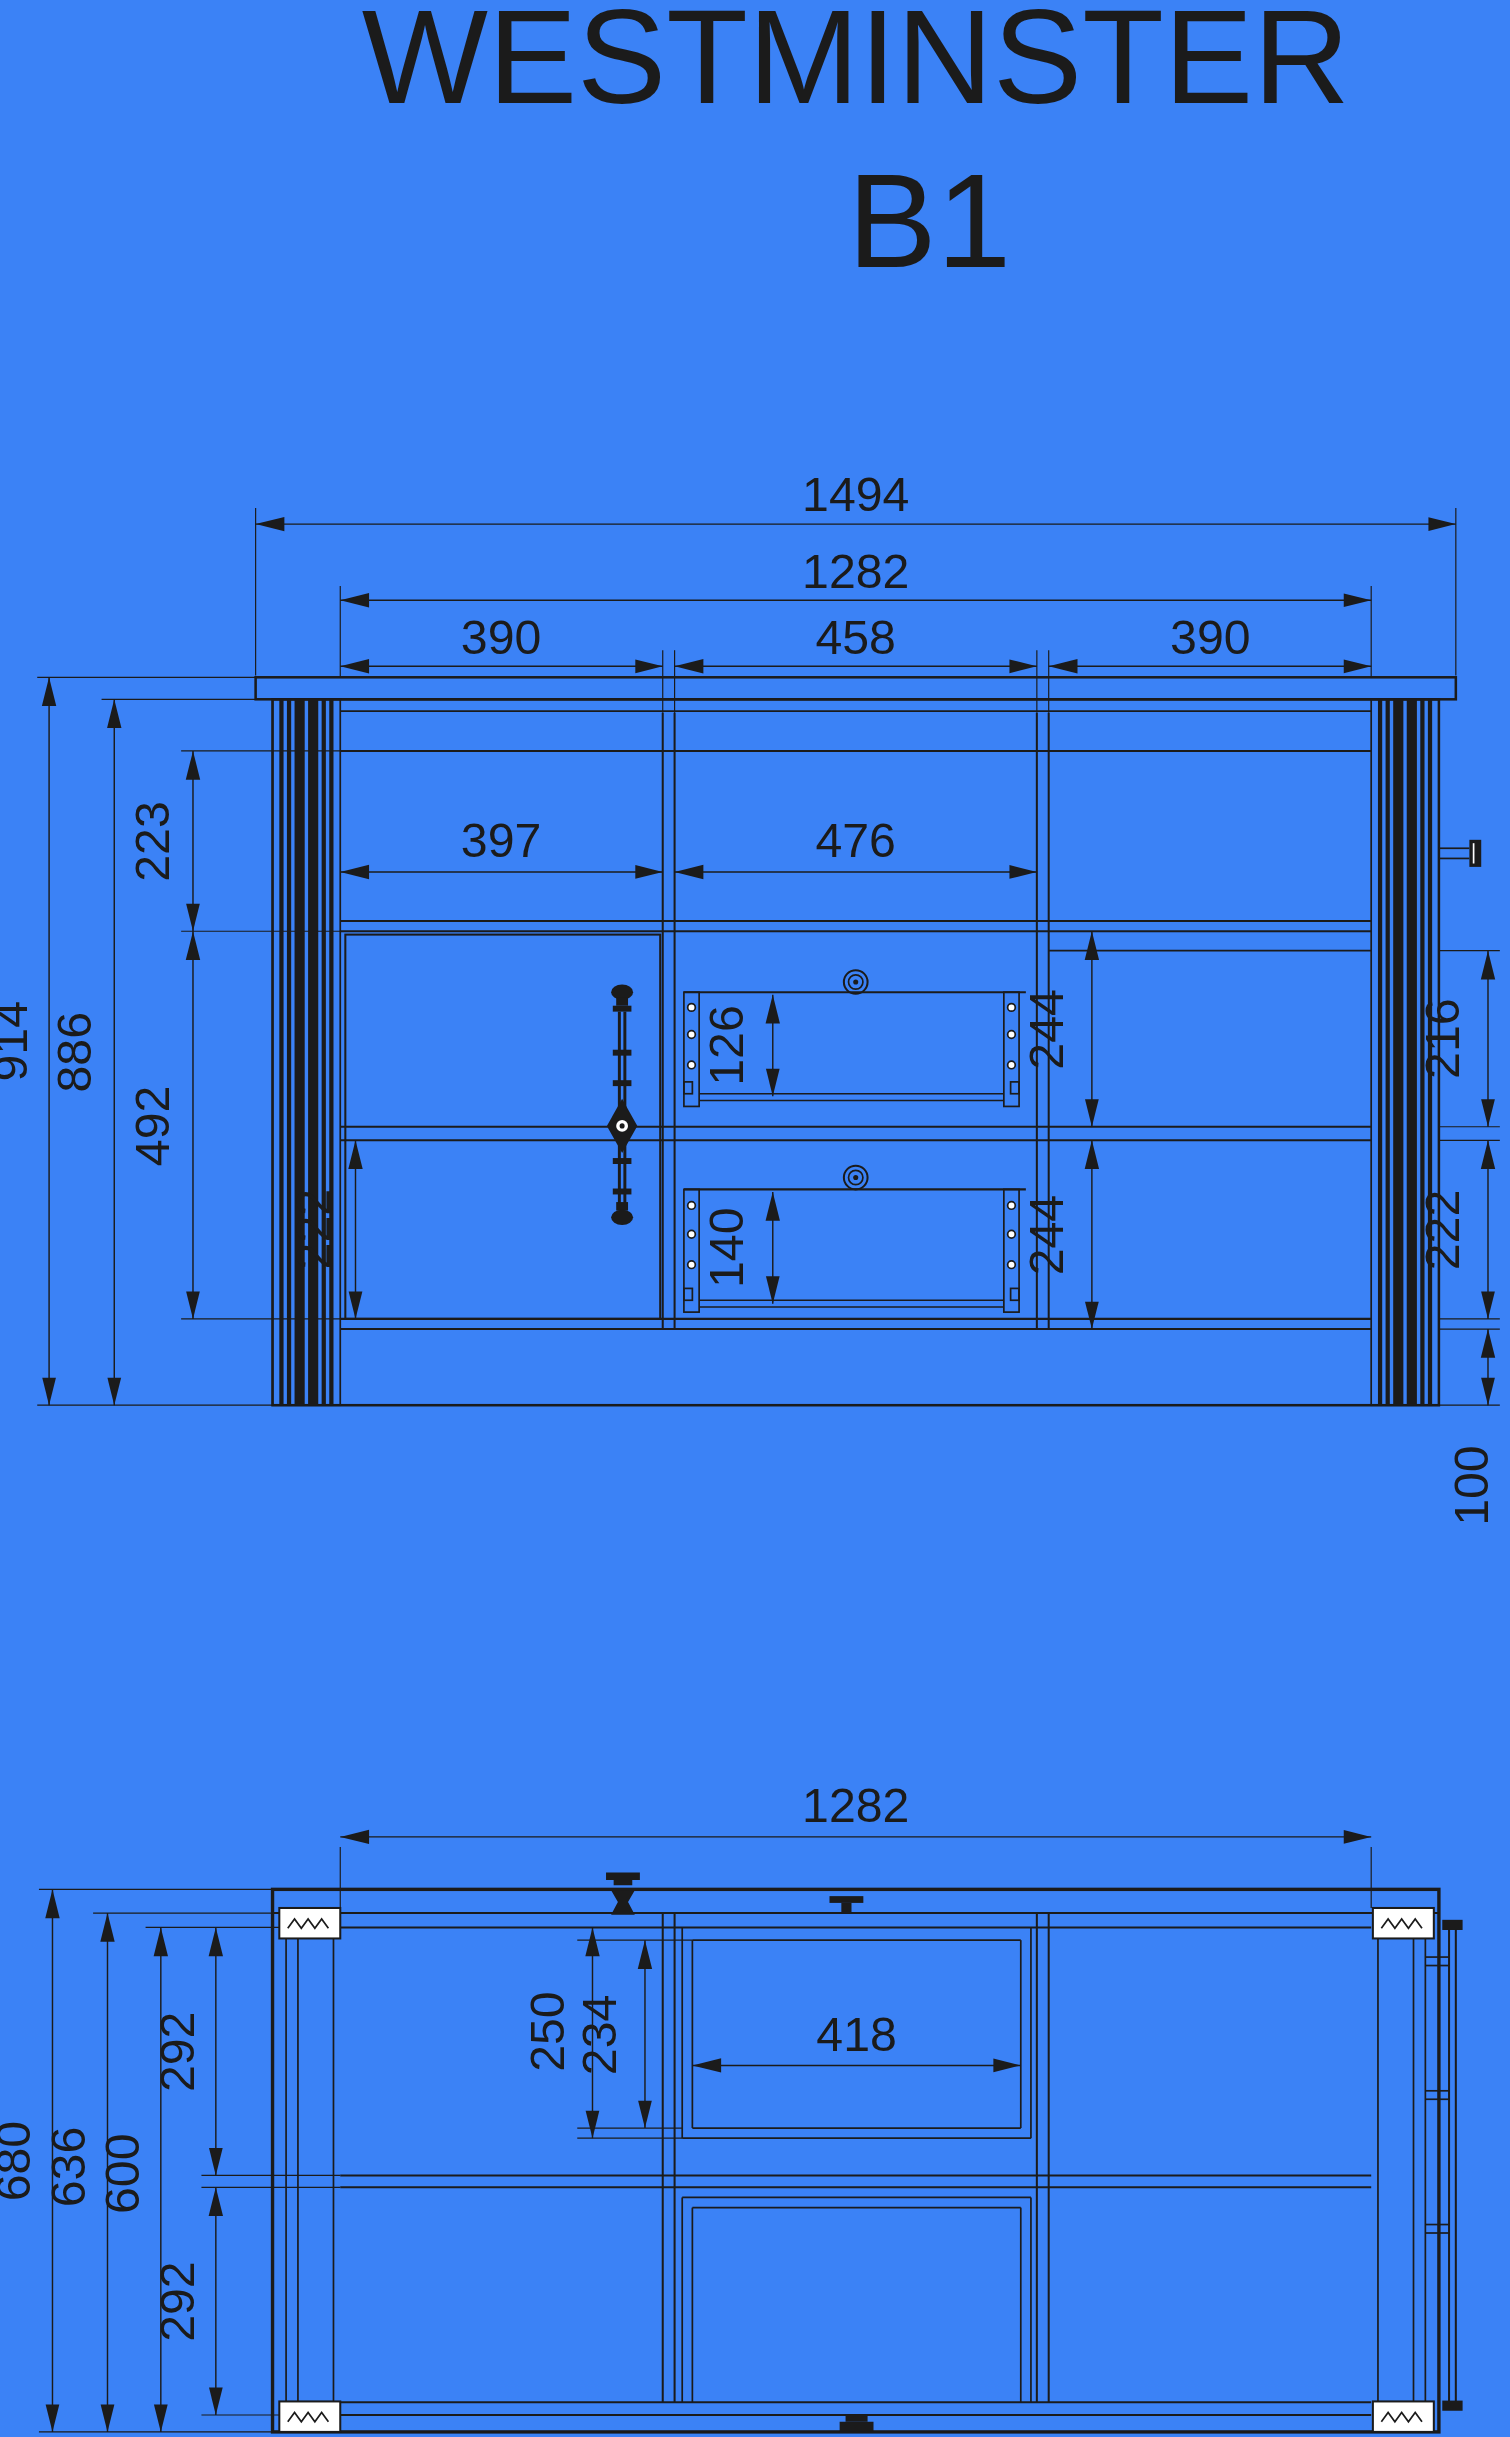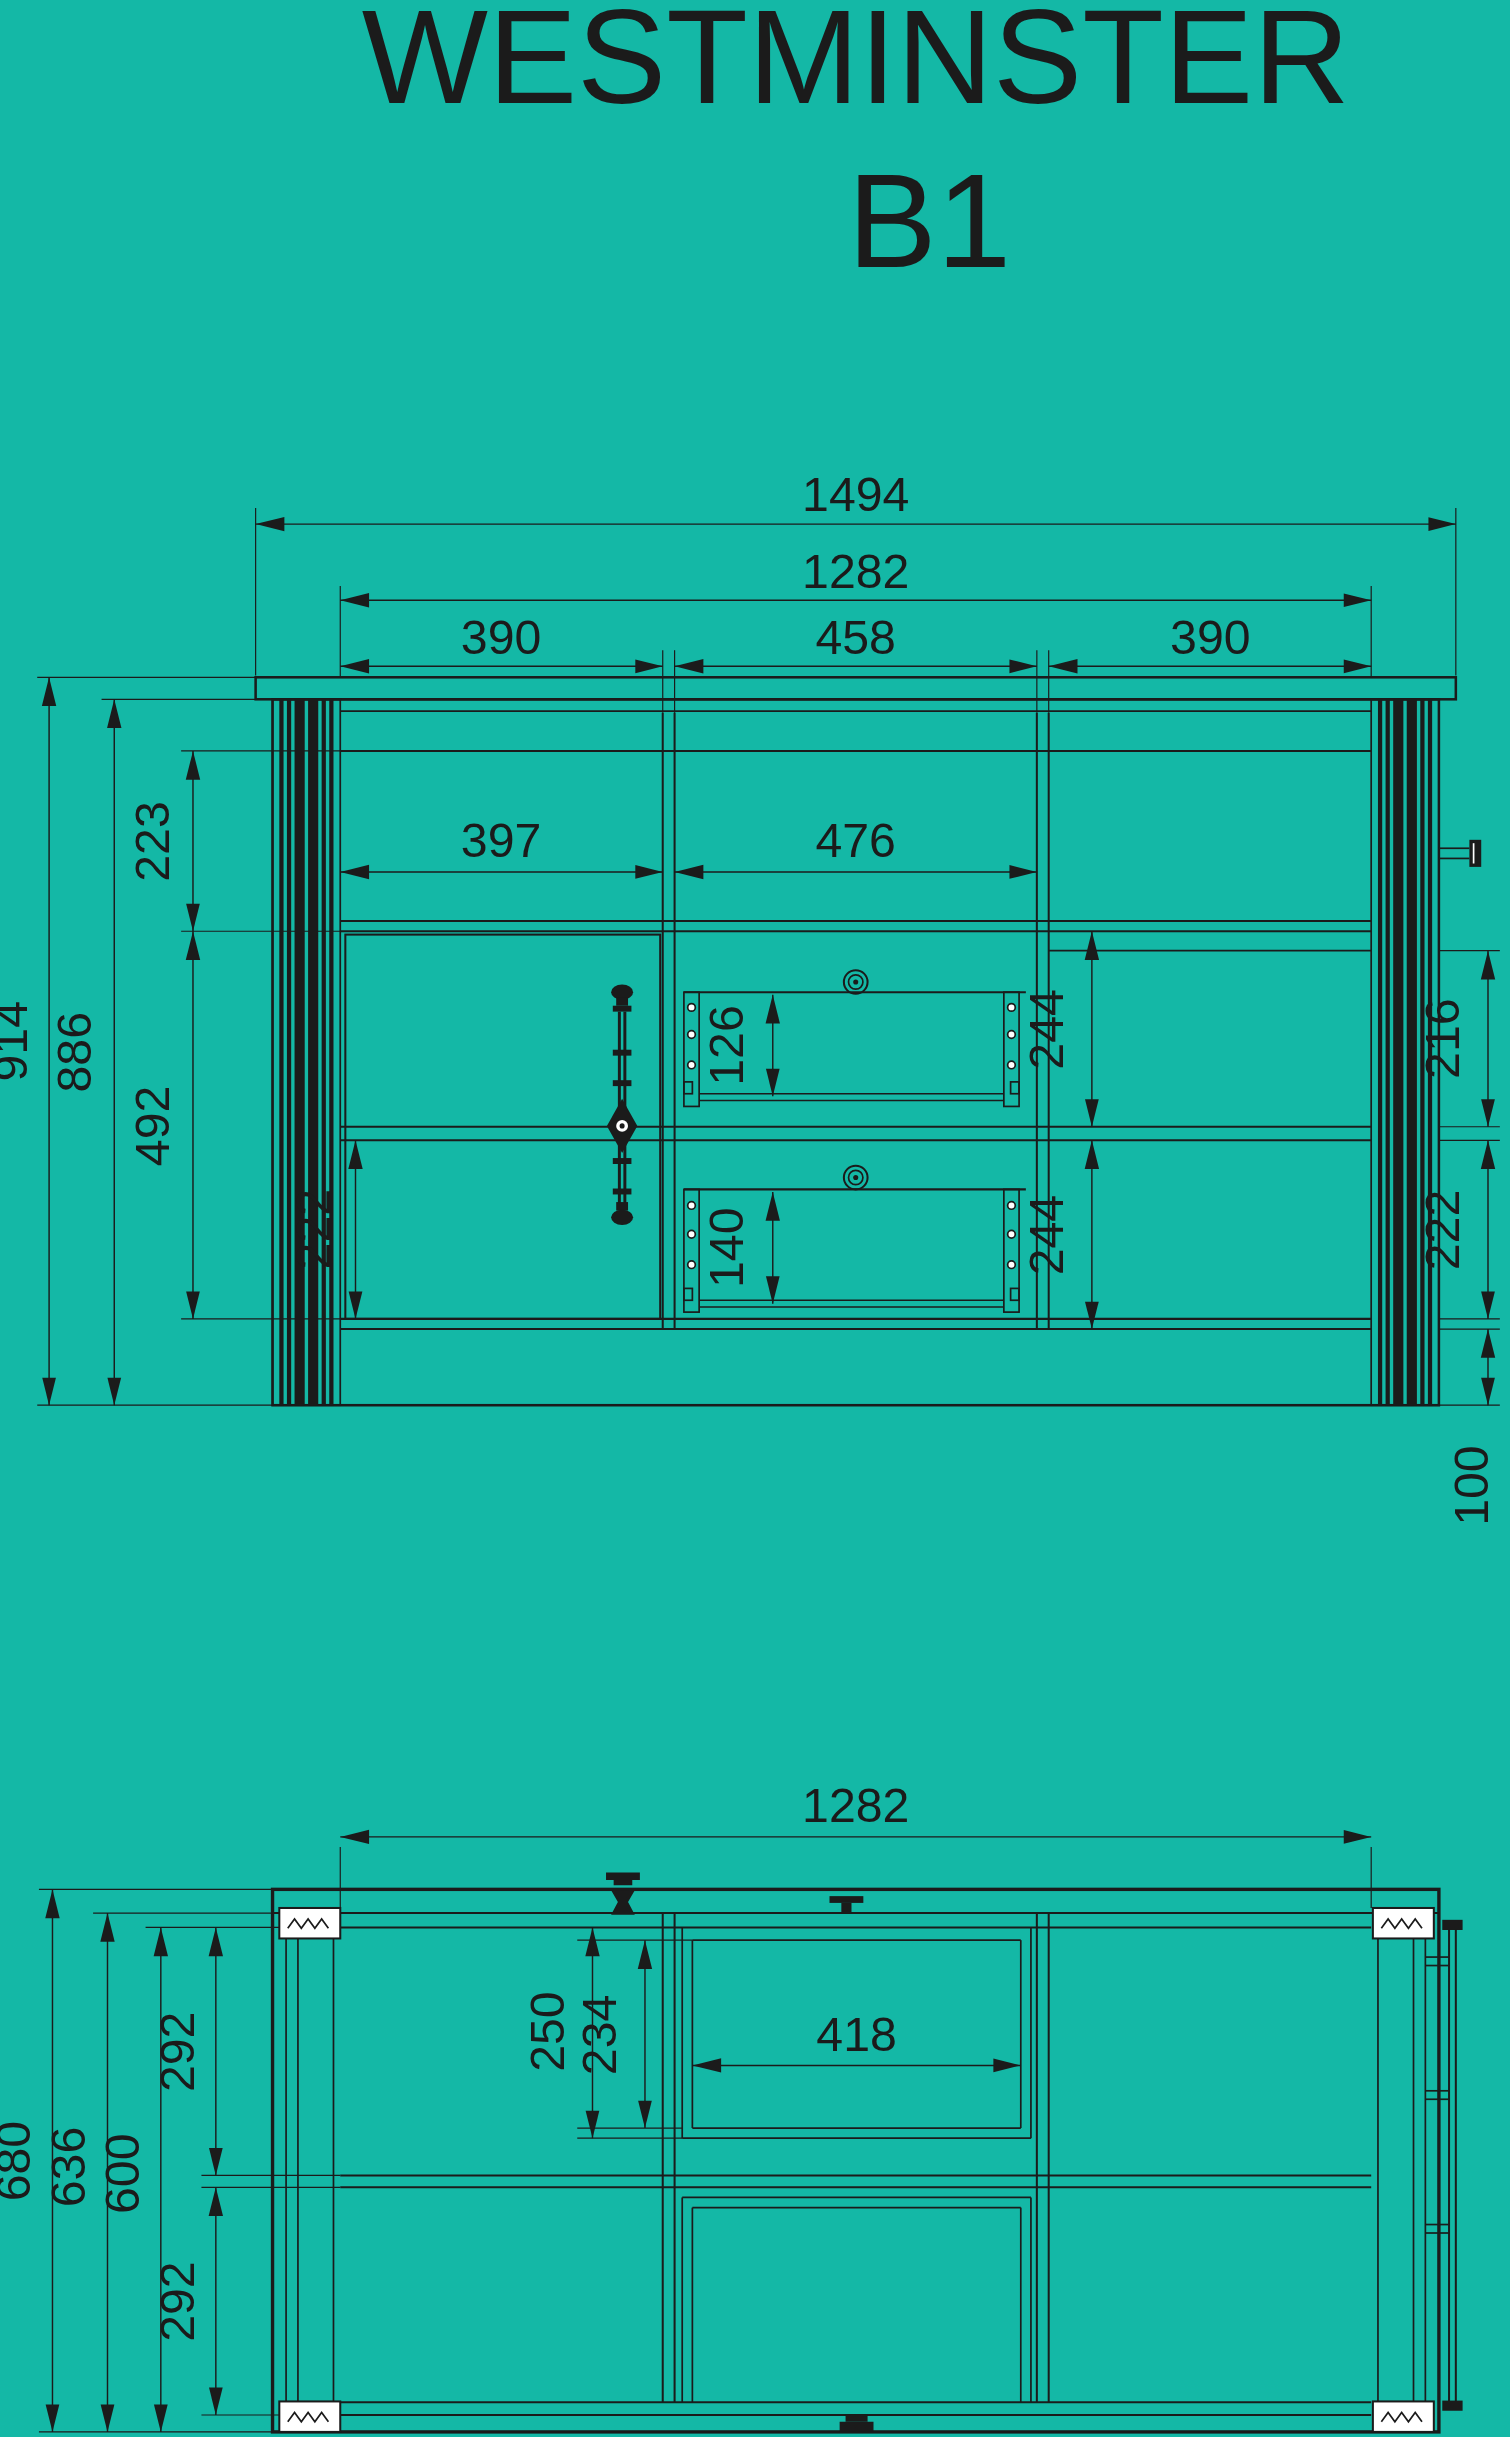--- a/index.html
+++ b/index.html
@@ -1,16 +1,16 @@
 <!DOCTYPE html>
 <html style="font-size:13.5px"><head>
 <meta charset="utf-8">
 <style>
   html,body{margin:0;padding:0;background:#ffffff;}
-  #canvas{position:relative;width:1510px;height:2438px;background:#14b8a6;overflow:hidden;}
+  #canvas{position:relative;width:1510px;height:2438px;background:#3b82f6;overflow:hidden;}
   svg{display:block;width:1510px;height:2438px;}
   text{fill:#1b1b1b;font-family:"Liberation Sans","DejaVu Sans",sans-serif;}
   .dimtxt{font-size:57px;}
   .title-txt{font-size:158px;}
   .s4{stroke:#1b1b1b;stroke-width:4;fill:none;}
   .s3{stroke:#1b1b1b;stroke-width:3;fill:none;}
   .s25{stroke:#1b1b1b;stroke-width:2.4;fill:none;}
   .s2{stroke:#1b1b1b;stroke-width:2;fill:none;}
   .dim{stroke:#1b1b1b;stroke-width:1.7;fill:none;}
   .ext{stroke:#1b1b1b;stroke-width:1.4;fill:none;}

